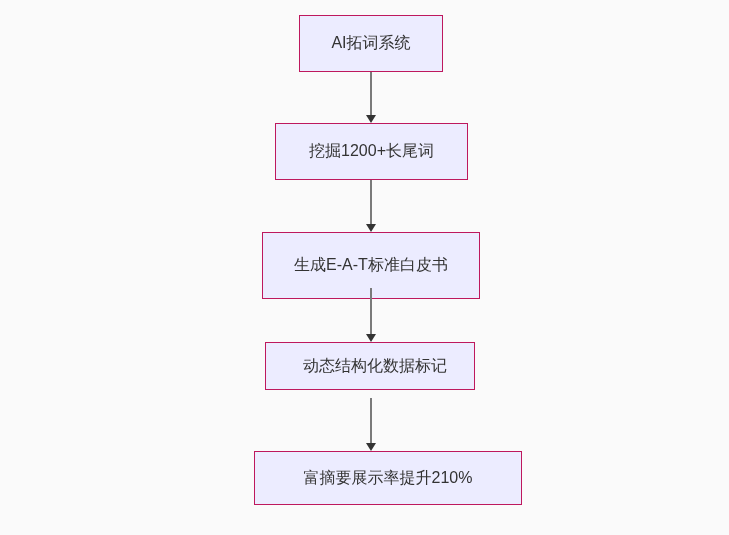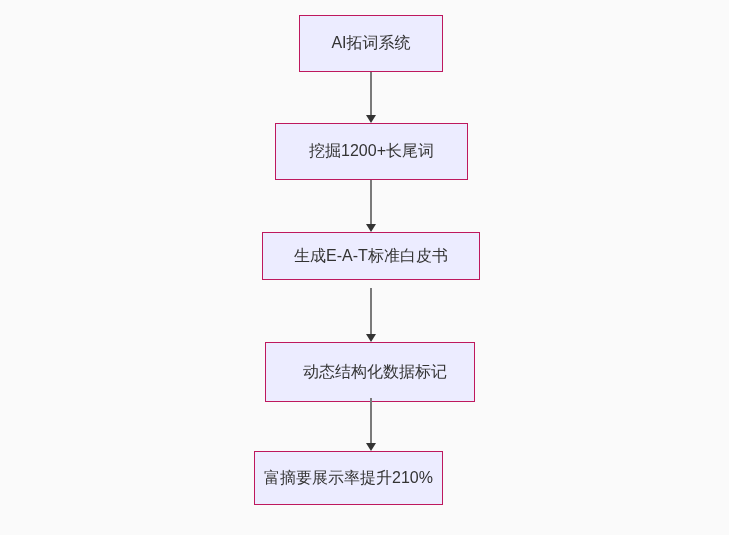--- a/index.html
+++ b/index.html
@@ -25,23 +25,23 @@
     color: #333333;
     font-size: 16px;
     display: flex;
     align-items: center;
     justify-content: center;
     text-align: center;
     white-space: nowrap;
   }
   .node-1 { left: 299px; top: 15px;  width: 144px; height: 57px; }
   .node-2 { left: 275px; top: 123px; width: 193px; height: 57px; }
-  .node-3 { left: 262px; top: 232px; width: 218px; height: 48px; }
-  .node-4 { left: 265px; top: 342px; width: 210px; height: 60px; padding-left: 10px; }
-  .node-5 { left: 254px; top: 451px; width: 189px; height: 54px; }
+  .node-3 { left: 262px; top: 232px; width: 218px; height: 67px; }
+  .node-4 { left: 265px; top: 342px; width: 210px; height: 48px; padding-left: 10px; }
+  .node-5 { left: 254px; top: 451px; width: 268px; height: 54px; }
 
   .flow-arrow {
     position: absolute;
     left: 366px;      
     width: 10px;
   }
   .arrow-1 { top: 72px;  height: 51px; }
   .arrow-2 { top: 180px; height: 52px; }
   .arrow-3 { top: 288px; height: 54px; }
   .arrow-4 { top: 398px; height: 53px; }

